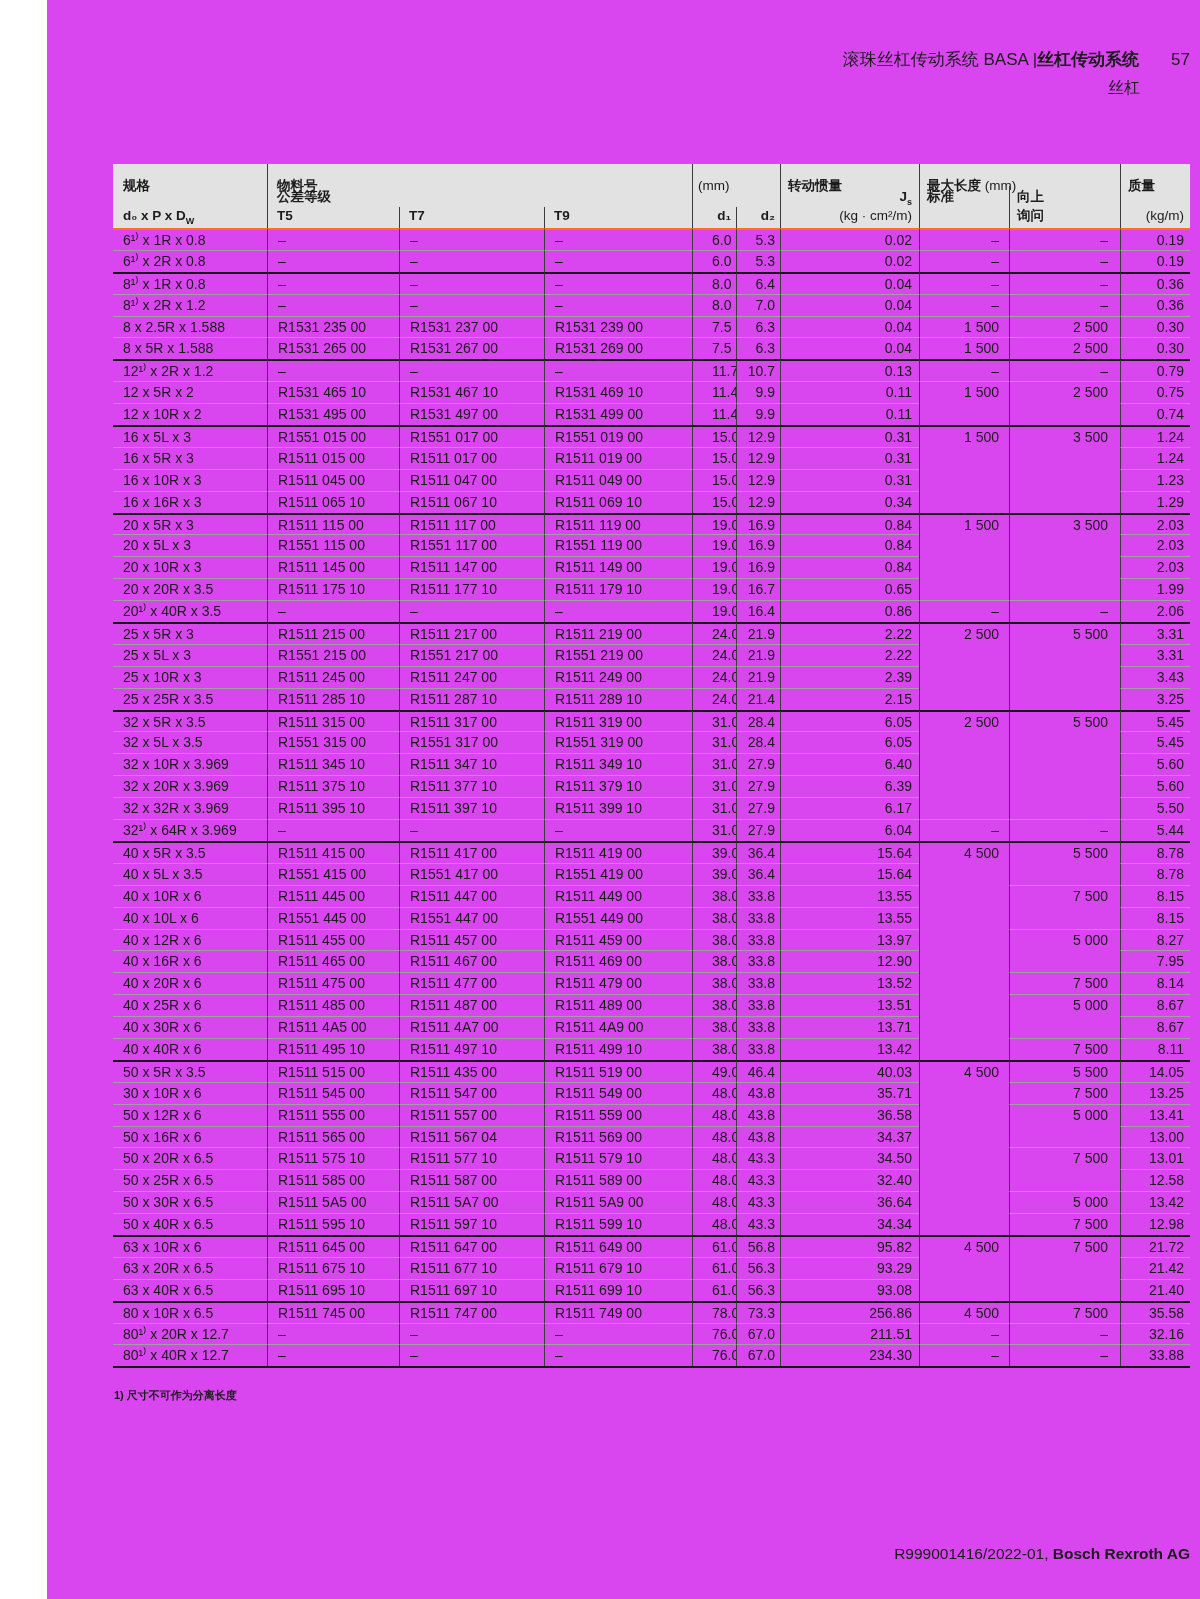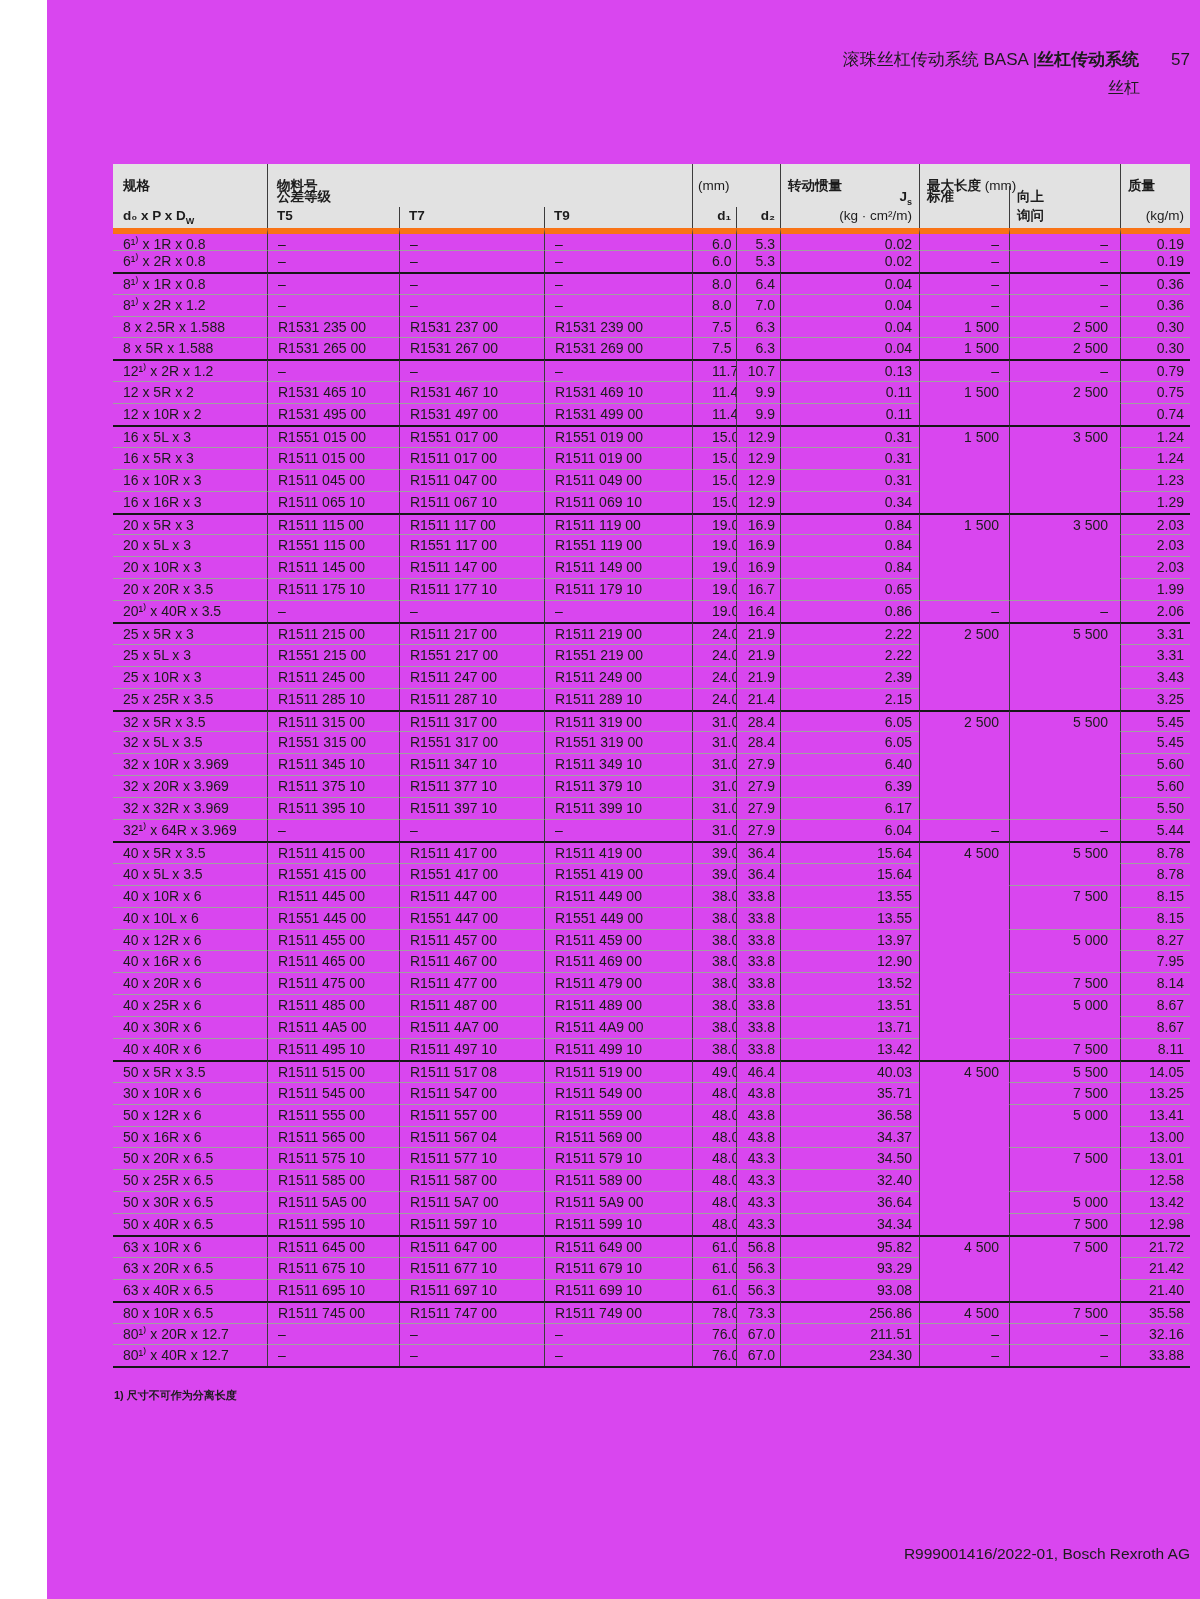--- a/index.html
+++ b/index.html
@@ -46,21 +46,21 @@
 
   sub { font-size:9px; }
 
   .tbody { border-bottom:2px solid #161616; }
   .row { display:flex; height:21.9px; }
   .cell {
     height:100%; font-size:14px; line-height:20.5px; white-space:nowrap; overflow:hidden;
     border-top:1px solid #a0a0a0;
   }
   .row.g .cell { border-top:2px solid #161616; }
-  .row.first .cell { border-top:6px solid #f97316; }
+  .row.first .cell { border-top:2px solid #f97316; }
   .cell.noline { border-top:none; }
   .c0 { width:154px; padding-left:10px; }
   .c1 { width:132px; padding-left:10px; }
   .c2 { width:145px; padding-left:10px; }
   .c3 { width:148px; padding-left:10px; }
   .c4 { width:44px;  padding-right:5px;  text-align:right;padding-left:19px; }
   .c5 { width:44px;  padding-right:5px;  text-align:right; }
   .c6 { width:139px; padding-right:7px;  text-align:right; }
   .c7 { width:90px;  padding-right:10px; text-align:right; }
   .c8 { width:111px; padding-right:12px; text-align:right; }
@@ -73,21 +73,21 @@
   
   .sidebar { position:absolute; left:1153px; top:162px; width:45px; height:665px; background:#595959; }
   .sidebar-text-anchor { position:absolute; left:50%; top:308px; width:0; height:0; }
   .sidebar-text {
     position:absolute; transform:translate(-50%,-50%) rotate(-90deg);
     white-space:nowrap; color:#ffffff; font-weight:bold; font-size:15px; letter-spacing:0.5px;
   }
 
   
   .page-foot { position:absolute; right:57px; top:1545px; font-size:15.5px; text-align:right; }
-  .page-foot .bold { font-weight:normal; }
+  .page-foot .bold { font-weight:bold; }
 </style>
 </head>
 <body>
 
 <div class="page">
 
   <div class="page-head">
     <div class="line1">
       <span>滚珠丝杠传动系统 BASA | </span>
       <span class="bold">丝杠传动系统</span>
@@ -588,21 +588,21 @@
           <div class="cell c4">38.0</div>
           <div class="cell c5">33.8</div>
           <div class="cell c6">13.42</div>
           <div class="cell c7 noline"></div>
           <div class="cell c8">7 500</div>
           <div class="cell c9">8.11</div>
         </div>
         <div class="row g">
           <div class="cell c0">50 x 5R x 3.5</div>
           <div class="cell c1">R1511 515 00</div>
-          <div class="cell c2">R1511 517 08</div>
+          <div class="cell c2">R1511 435 00</div>
           <div class="cell c3">R1511 519 00</div>
           <div class="cell c4">49.0</div>
           <div class="cell c5">46.4</div>
           <div class="cell c6">40.03</div>
           <div class="cell c7">4 500</div>
           <div class="cell c8">5 500</div>
           <div class="cell c9">14.05</div>
         </div>
         <div class="row">
           <div class="cell c0">30 x 10R x 6</div>

